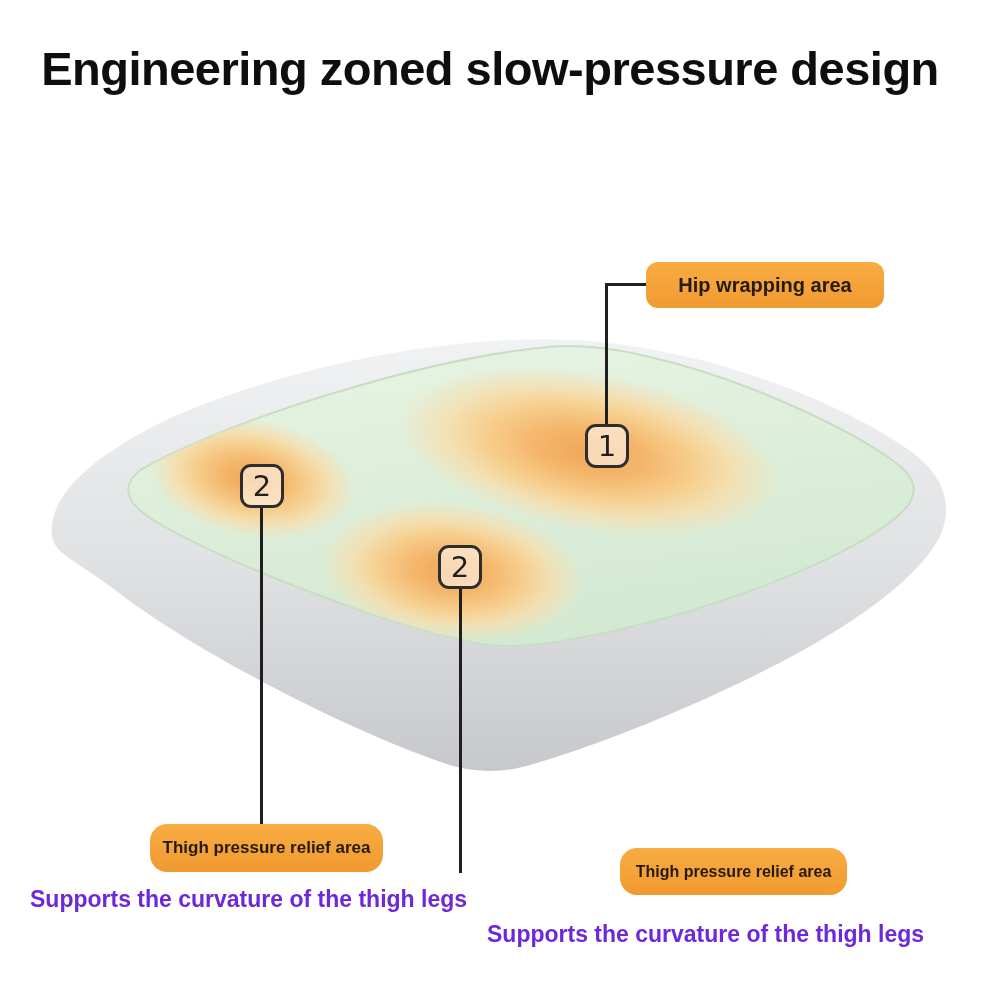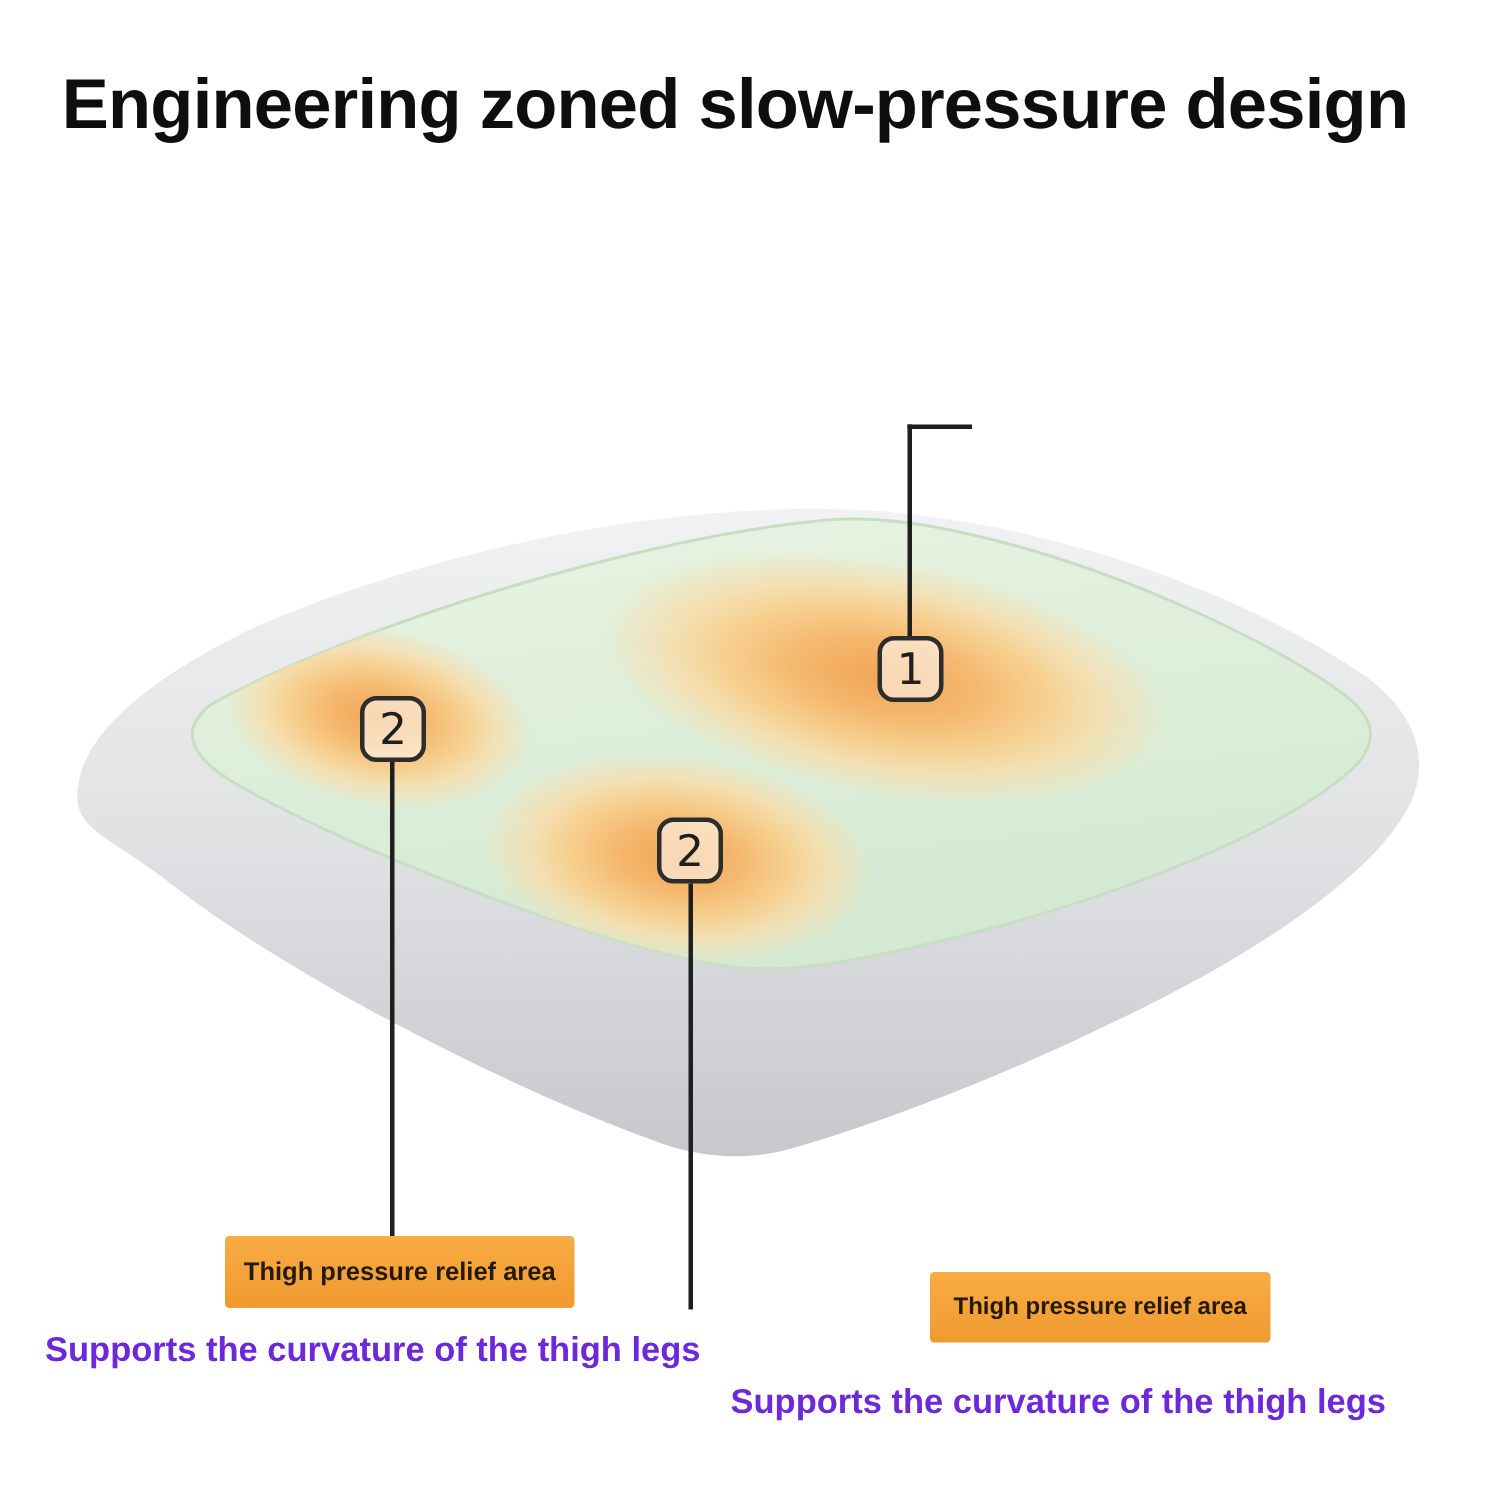--- a/index.html
+++ b/index.html
@@ -34,21 +34,21 @@
     font-size:29px; font-weight:500; color:#1f1f1f;
     font-family:"DejaVu Sans", sans-serif;
   }
   .marker.hip          { left:585px; top:424px; }
   .marker.thigh-left   { left:240px; top:464px; }
   .marker.thigh-bottom { left:438px; top:545px; }
 
   .badge {
     position:absolute;
     background:linear-gradient(180deg,#F8AC43,#F09A30);
-    border-radius:3px;
+    border-radius:17px;
     display:flex; align-items:center; justify-content:center;
     font-weight:800; color:#241a06; white-space:nowrap;
   }
   .badge.hip          { left:646px; top:262px; width:238px; height:46px; font-size:20px; border-radius:12px; }
   .badge.thigh-left   { left:150px; top:824px; width:233px; height:48px; font-size:17px; }
   .badge.thigh-bottom { left:620px; top:848px; width:227px; height:47px; font-size:16px; }
 
   .subtext {
     position:absolute; left:611px; top:331px;
     font-size:16px; font-weight:700; color:#9a9a9a; white-space:nowrap;
@@ -111,20 +111,23 @@
   <div class="marker hip">
     <span>1</span>
   </div>
   <div class="marker thigh-left">
     <span>2</span>
   </div>
   <div class="marker thigh-bottom">
     <span>2</span>
   </div>
 
+  <div class="badge hip">
+    <span>Hip wrapping area</span>
+  </div>
 
   <div class="badge thigh-left">
     <span>Thigh pressure relief area</span>
   </div>
   <div class="caption left">Supports the curvature of the thigh legs</div>
 
   <div class="badge thigh-bottom">
     <span>Thigh pressure relief area</span>
   </div>
   <div class="caption right">Supports the curvature of the thigh legs</div>

